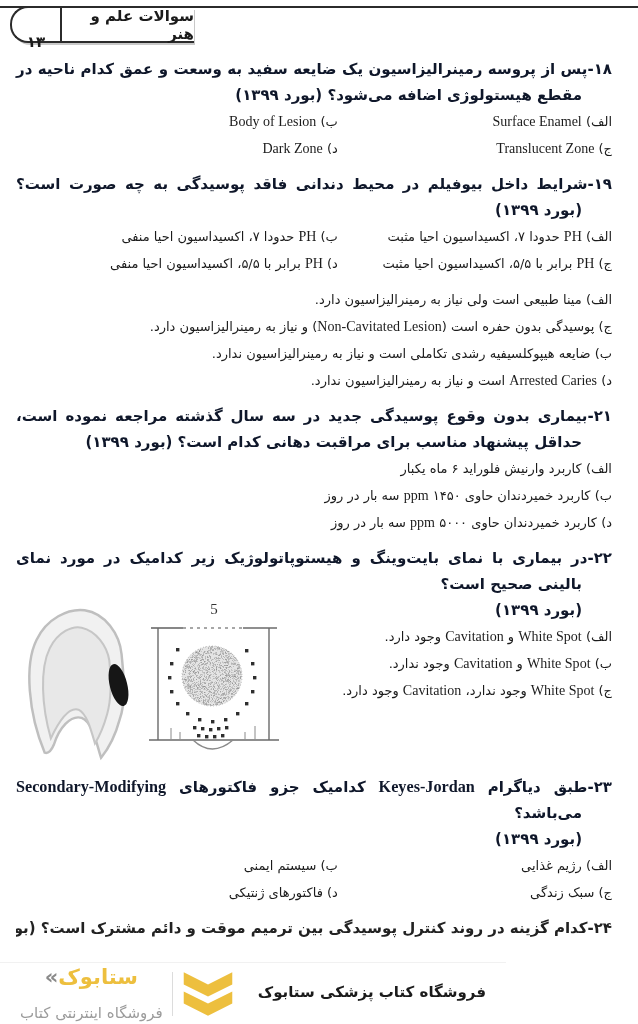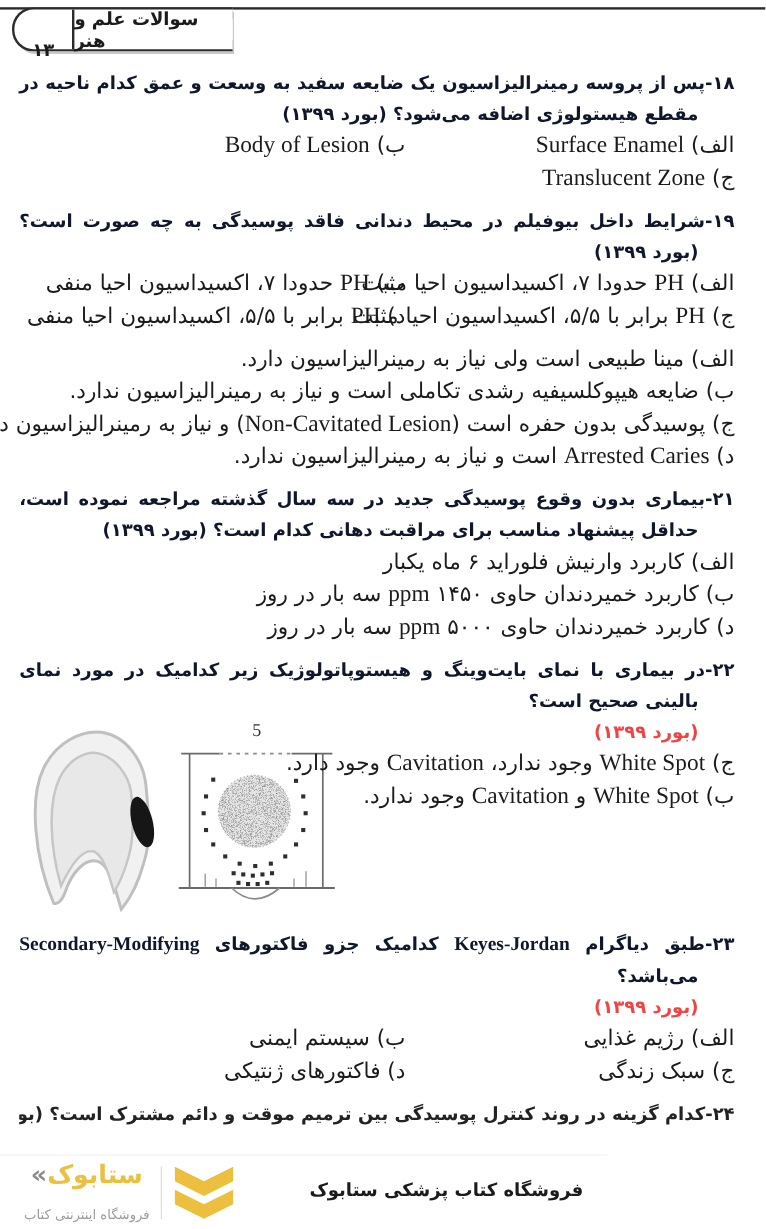--- a/index.html
+++ b/index.html
@@ -11,30 +11,30 @@
   
   .top-rule{position:absolute;top:6px;left:0;width:638px;height:2px;background:#2b2b2b;}
   .header-tab{
     position:absolute;top:6px;left:10px;height:33px;width:182px;
     border:2px solid #2b2b2b;border-right:none;border-radius:18px 0 0 18px;
     background:#fff;display:flex;align-items:center;direction:ltr;
     box-shadow:2px 3px 0 -1px #c9c9c9;
   }
   .page-num{width:48px;text-align:center;font-weight:bold;font-size:15px;margin-top:34px;}
   .tab-vline{width:2px;align-self:stretch;background:#2b2b2b;}
-  .tab-title{flex:1;text-align:left;font-weight:bold;font-size:15px;direction:rtl;}
+  .tab-title{flex:1;text-align:right;font-weight:bold;font-size:15px;direction:rtl;}
   
   .content{direction:rtl;padding:56px 26px 0 16px;}
   .q{margin-bottom:9px;}
   .stem{
     font-weight:bold;font-size:15px;line-height:26px;color:#0f172a;
     text-align:justify;margin:0;padding-right:30px;text-indent:-30px;
   }
-  .board-line{font-weight:bold;font-size:15px;line-height:26px;color:#ef4444;padding-right:30px;}
-  .opt{font-size:18px;line-height:27px;white-space:nowrap;}
+  .board-line{font-weight:bold;font-size:15px;line-height:26px;color:#0f172a;padding-right:30px;}
+  .opt{font-size:13px;line-height:27px;white-space:nowrap;}
   .optrow{display:flex;font-size:13px;line-height:27px;}
   .optrow .c1{width:46%;white-space:nowrap;}
   .optrow .c2{flex:1;white-space:nowrap;}
   .en{font-family:"Liberation Serif","DejaVu Serif",serif;font-size:1.08em;}
   
   .q22-flex{display:flex;direction:ltr;align-items:flex-start;gap:10px;}
   .figs{width:282px;display:flex;gap:10px;align-items:flex-start;padding-top:4px;flex-shrink:0;}
   .q22-right{flex:1;direction:rtl;min-width:0;}
   .fig-label{text-align:center;font-family:"Liberation Serif",serif;font-size:15px;color:#333;}
   
@@ -43,21 +43,21 @@
   .footer{
     position:absolute;bottom:0;left:0;width:506px;height:62px;background:#fff;
     border-top:1px solid #f1f1f1;display:flex;align-items:center;
     justify-content:space-between;padding:0 20px;box-sizing:border-box;direction:ltr;
   }
   .logo{display:flex;align-items:center;gap:9px;}
   .logo-texts{text-align:center;direction:ltr;}
   .wordmark{font-size:21px;font-weight:bold;line-height:22px;letter-spacing:1px;}
   .wordmark .mark{color:#8a8a8a;}
   .wordmark .name{color:#edbf3e;}
-  .logo-subtitle{font-size:11px;color:#9b9b9b;margin-top:16px;direction:rtl;}
+  .logo-subtitle{font-size:15px;color:#9b9b9b;margin-top:16px;direction:rtl;}
   .logo-divider{width:1px;height:44px;background:#dcdcdc;}
   .footer-right{text-align:center;}
   .shop-title{font-weight:bold;font-size:15px;direction:rtl;margin-bottom:4px;}
   .site-url{font-weight:bold;font-size:16px;letter-spacing:4.5px;direction:ltr;color:#111;}
   .site-url .hl{color:#edbf3e;}
 </style>
 </head>
 <body>
 
 <div class="top-rule"></div>
@@ -70,39 +70,40 @@
 <div class="content" lang="fa">
 
   <div class="q">
     <p class="stem">۱۸-پس از پروسه رمینرالیزاسیون یک ضایعه سفید به وسعت و عمق کدام ناحیه در مقطع هیستولوژی اضافه می‌شود؟ (بورد ۱۳۹۹)</p>
     <div class="optrow">
       <div class="c1 opt">الف) <span class="en">Surface Enamel</span></div>
       <div class="c2 opt">ب) <span class="en">Body of Lesion</span></div>
     </div>
     <div class="optrow">
       <div class="c1 opt">ج) <span class="en">Translucent Zone</span></div>
+      <div class="c2 opt">د) <span class="en">Dark Zone</span></div>
     </div>
   </div>
 
   <div class="q">
     <p class="stem">۱۹-شرایط داخل بیوفیلم در محیط دندانی فاقد پوسیدگی به چه صورت است؟ (بورد ۱۳۹۹)</p>
     <div class="optrow">
       <div class="c1 opt">الف) <span class="en">PH</span> حدودا ۷، اکسیداسیون احیا مثبت</div>
       <div class="c2 opt">ب) <span class="en">PH</span> حدودا ۷، اکسیداسیون احیا منفی</div>
     </div>
     <div class="optrow">
       <div class="c1 opt">ج) <span class="en">PH</span> برابر با ۵/۵، اکسیداسیون احیا مثبت</div>
       <div class="c2 opt">د) <span class="en">PH</span> برابر با ۵/۵، اکسیداسیون احیا منفی</div>
     </div>
   </div>
 
   <div class="q">
     <div class="opt">الف) مینا طبیعی است ولی نیاز به رمینرالیزاسیون دارد.</div>
+    <div class="opt">ج) پوسیدگی بدون حفره است (<span class="en">Non-Cavitated Lesion</span>) و نیاز به رمینرالیزاسیون دارد.</div>
     <div class="opt">ب) ضایعه هیپوکلسیفیه رشدی تکاملی است و نیاز به رمینرالیزاسیون ندارد.</div>
-    <div class="opt">ج) پوسیدگی بدون حفره است (<span class="en">Non-Cavitated Lesion</span>) و نیاز به رمینرالیزاسیون دارد.</div>
     <div class="opt">د) <span class="en">Arrested Caries</span> است و نیاز به رمینرالیزاسیون ندارد.</div>
   </div>
 
   <div class="q">
     <p class="stem">۲۱-بیماری بدون وقوع پوسیدگی جدید در سه سال گذشته مراجعه نموده است، حداقل پیشنهاد مناسب برای مراقبت دهانی کدام است؟ (بورد ۱۳۹۹)</p>
     <div class="opt">الف) کاربرد وارنیش فلوراید ۶ ماه یکبار</div>
     <div class="opt">ب) کاربرد خمیردندان حاوی ۱۴۵۰ <span class="en">ppm</span> سه بار در روز</div>
     <div class="opt">د) کاربرد خمیردندان حاوی ۵۰۰۰ <span class="en">ppm</span> سه بار در روز</div>
   </div>
 
@@ -172,22 +173,23 @@
             <line x1="22" y1="110" x2="22" y2="121" stroke="#8a8a8a" stroke-width="1"></line>
             <line x1="31" y1="114" x2="31" y2="121" stroke="#8a8a8a" stroke-width="1"></line>
             <line x1="96" y1="114" x2="96" y2="121" stroke="#8a8a8a" stroke-width="1"></line>
             <line x1="106" y1="108" x2="106" y2="121" stroke="#8a8a8a" stroke-width="1"></line>
             <path d="M44,122 Q63,140 84,122" fill="none" stroke="#8a8a8a" stroke-width="1.4"></path>
           </svg>
         </div>
       </div>
       <div class="q22-right">
         <div class="board-line">(بورد ۱۳۹۹)</div>
+        <div class="opt">الف) <span class="en">White Spot</span> و <span class="en">Cavitation</span> وجود دارد.</div>
+        <div class="opt">ب) <span class="en">White Spot</span> و <span class="en">Cavitation</span> وجود ندارد.</div>
         <div class="opt">ج) <span class="en">White Spot</span> وجود ندارد، <span class="en">Cavitation</span> وجود دارد.</div>
-        <div class="opt">ب) <span class="en">White Spot</span> و <span class="en">Cavitation</span> وجود ندارد.</div>
       </div>
     </div>
   </div>
 
   <div class="q">
     <p class="stem">۲۳-طبق دیاگرام <span class="en">Keyes-Jordan</span> کدامیک جزو فاکتورهای <span class="en">Secondary-Modifying</span> می‌باشد؟</p>
     <div class="board-line">(بورد ۱۳۹۹)</div>
     <div class="optrow">
       <div class="c1 opt">الف) رژیم غذایی</div>
       <div class="c2 opt">ب) سیستم ایمنی</div>

